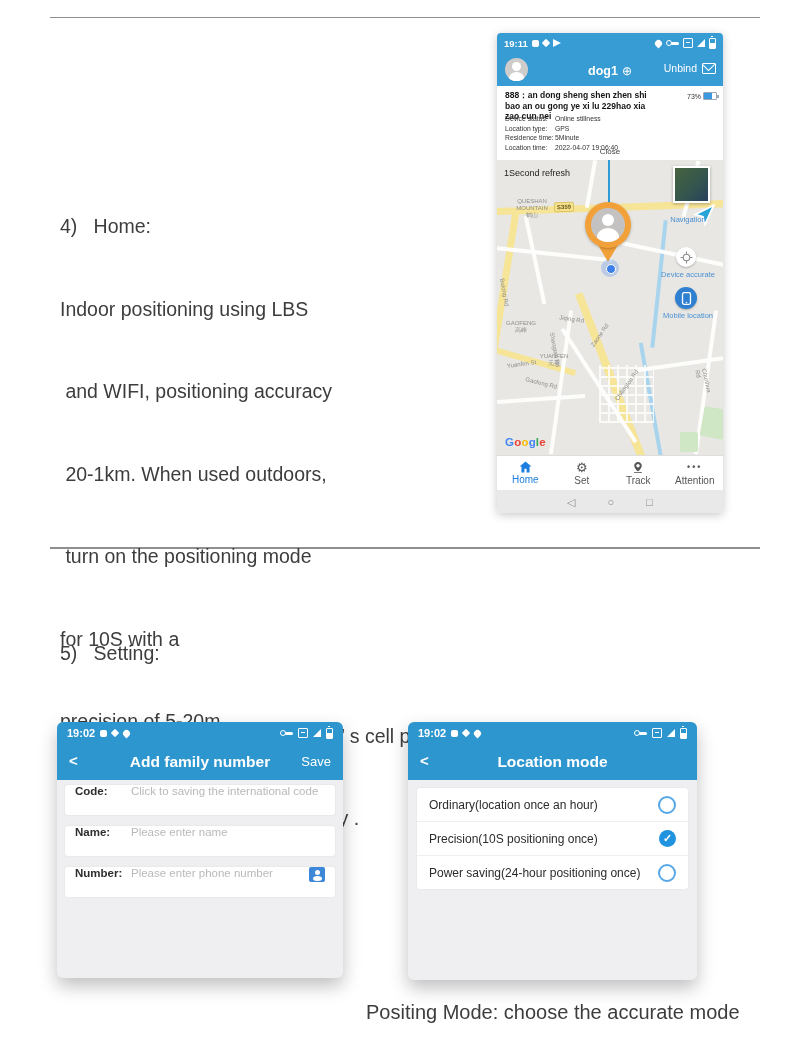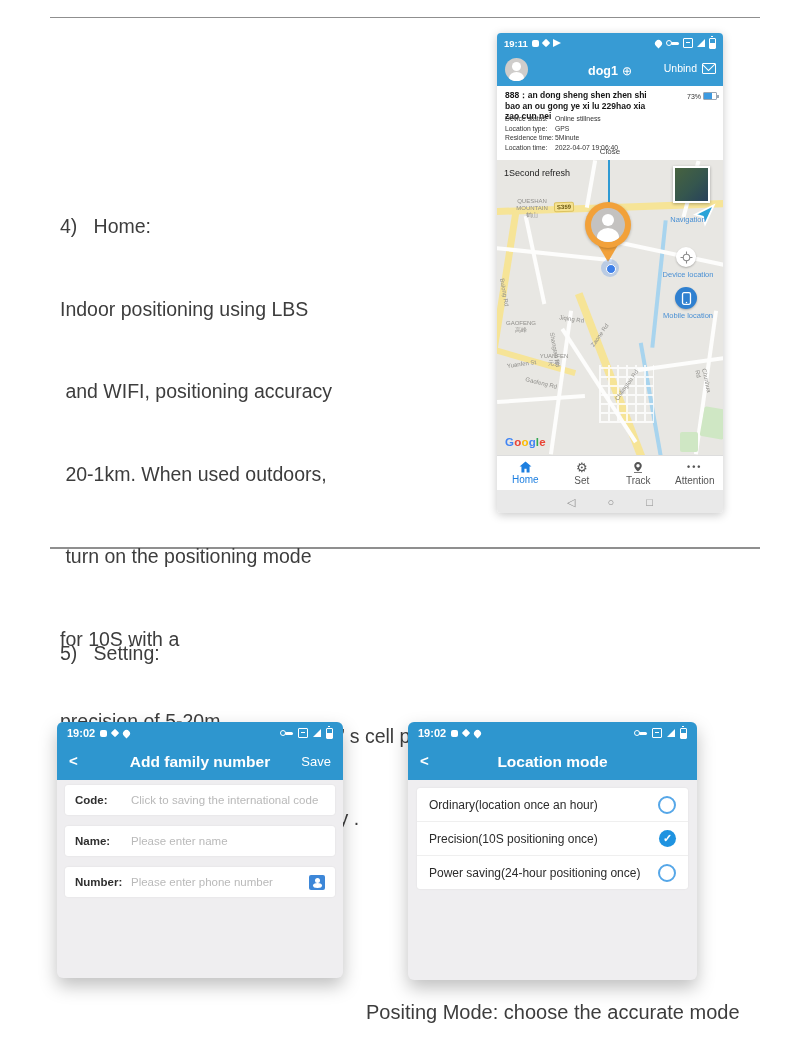--- a/index.html
+++ b/index.html
@@ -82,21 +82,21 @@
   .p1-android{height:24px;background:#e9e9e9;display:flex;align-items:center;justify-content:center;gap:32px;color:#8a8a8a;font-size:11px;}
 
   
   .bphone{position:absolute;background:#efeef0;border-radius:6px;overflow:hidden;box-shadow:0 8px 18px rgba(0,0,0,.25);}
   .b-status{height:22px;background:#2e96cf;display:flex;align-items:center;padding:0 10px;gap:5px;color:#fff;}
   .b-status .time{font-size:11px;font-weight:700;}
   .b-header{position:relative;height:36px;background:#2e96cf;color:#fff;}
   .b-back{position:absolute;left:12px;top:8px;font-size:15px;font-weight:700;}
   .b-title{position:absolute;left:0;right:0;top:9px;text-align:center;font-size:15.5px;font-weight:700;}
   .b-save{position:absolute;right:12px;top:10px;font-size:13px;}
-  .fcard{position:absolute;left:8px;right:8px;height:30px;background:#fff;border-radius:3px;display:flex;align-items:center;padding:0 10px;box-shadow:0 0 2px rgba(0,0,0,.08);}
+  .fcard{position:absolute;left:8px;right:8px;height:30px;background:#fff;border-radius:3px;display:flex;align-items:flex-start;padding:0 10px;box-shadow:0 0 2px rgba(0,0,0,.08);}
   .flabel{font-size:11.5px;font-weight:700;color:#2e2e2e;width:56px;}
   .fph{font-size:11.5px;color:#b9b9b9;}
   .contacts{margin-left:auto;width:16px;height:15px;background:#3d87d8;border-radius:2px;position:relative;}
   .contacts:before{content:'';position:absolute;left:5.5px;top:3px;width:5px;height:5px;border-radius:50%;background:#fff;}
   .contacts:after{content:'';position:absolute;left:3.5px;top:8.5px;width:9px;height:5px;border-radius:50%;background:#fff;}
   .mode-card{position:absolute;left:9px;right:9px;top:66px;background:#fff;border-radius:3px;overflow:hidden;box-shadow:0 0 2px rgba(0,0,0,.08);}
   .mrow{height:33px;display:flex;align-items:center;padding:0 12px;border-bottom:1px solid #efefef;font-size:12px;color:#2b2b2b;}
   .mrow:last-child{border-bottom:none;}
   .radio{margin-left:auto;width:14px;height:14px;border:2px solid #56a7e8;border-radius:50%;background:#fff;}
   .radio.checked{width:17px;height:17px;border:none;background:#1f93e0;color:#fff;font-size:11px;font-weight:700;
@@ -235,21 +235,21 @@
           </svg>
       </div>
       <div class="mapbtnlabel" style="left:156px;top:55px;">Navigation</div>
 
       <div class="circlebtn" style="left:179px;top:87px;width:20px;height:20px;background:#fff;box-shadow:0 1px 2px rgba(0,0,0,.25);">
         <svg width="13" height="13" viewBox="0 0 24 24">
             <circle cx="12" cy="12" r="6" fill="none" stroke="#8a8a8a" stroke-width="2"></circle>
             <path d="M12 1v5 M12 18v5 M1 12h5 M18 12h5" stroke="#8a8a8a" stroke-width="2"></path>
           </svg>
       </div>
-      <div class="mapbtnlabel" style="left:156px;top:110px;">Device location</div>
+      <div class="mapbtnlabel" style="left:156px;top:110px;">Device accurate</div>
 
       <div class="circlebtn" style="left:178px;top:127px;width:22px;height:22px;background:#2f80d0;box-shadow:0 1px 2px rgba(0,0,0,.25);">
         <svg width="11" height="13" viewBox="0 0 14 18">
             <rect x="1.5" y="1" width="11" height="16" rx="2" fill="none" stroke="#fff" stroke-width="1.8"></rect>
             <circle cx="7" cy="14.5" r="1" fill="#fff"></circle>
           </svg>
       </div>
       <div class="mapbtnlabel" style="left:156px;top:151px;">Mobile location</div>
 
       <div class="google">

